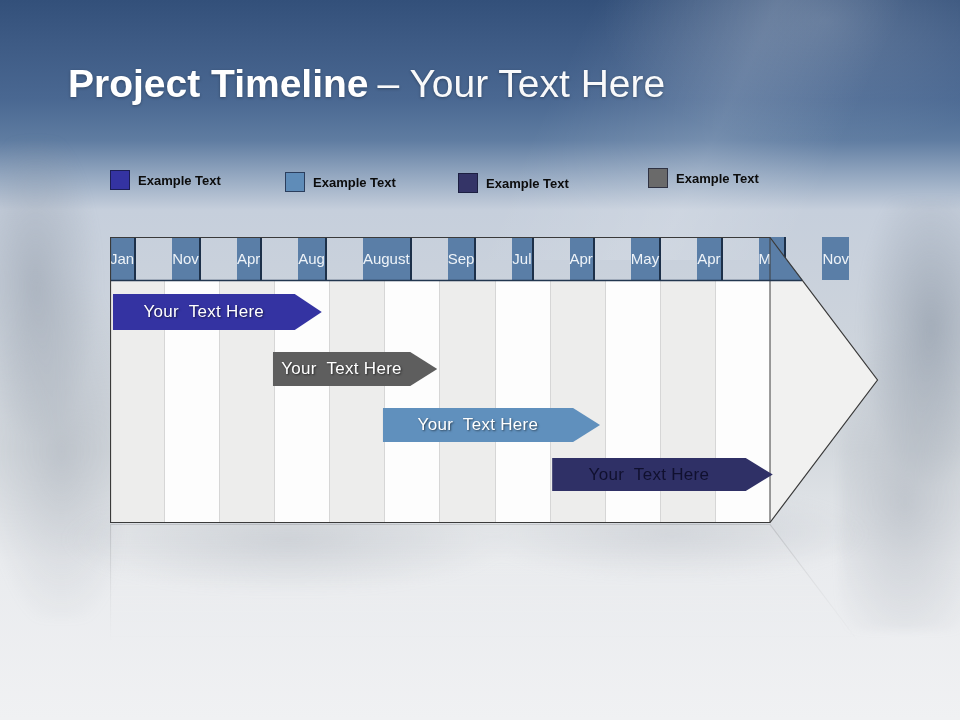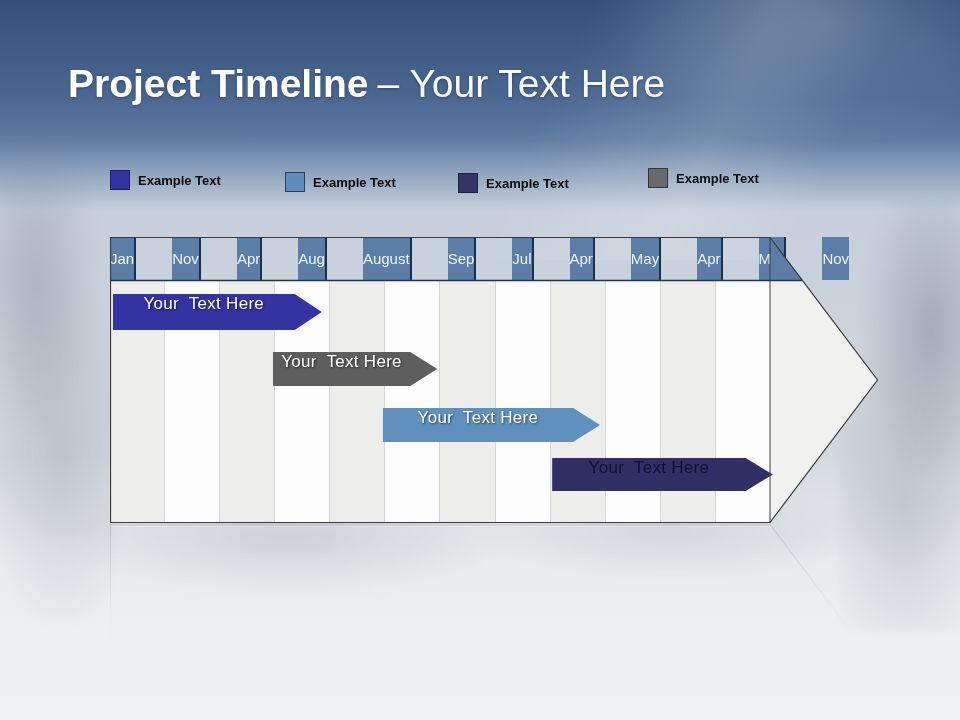--- a/index.html
+++ b/index.html
@@ -33,21 +33,21 @@
   .mcell{flex:1;display:flex;align-items:center;justify-content:center;background:#5a7ea7;
     color:#eef3f8;font-size:15px;border-right:2px solid #1d3049;box-sizing:border-box;}
   .mcell:last-child{border-right:none;}
   .month-cols{position:absolute;left:0;top:43px;width:660px;height:243px;display:flex;z-index:1;}
   .mcol{flex:1;border-right:1px solid #d6d6d6;box-sizing:border-box;}
   .mcol:last-child{border-right:none;}
   .mcol.even{background:#ededec;}
   .mcol.odd{background:#fdfdfd;}
   .chart-svg{position:absolute;left:0;top:0;z-index:3;pointer-events:none;}
   .bars{position:absolute;left:0;top:0;width:770px;height:286px;z-index:4;}
-  .bar{position:absolute;display:flex;align-items:flex-start;justify-content:center;
+  .bar{position:absolute;display:flex;align-items:center;justify-content:center;
     padding-right:27px;box-sizing:border-box;filter:drop-shadow(0 1px 1px rgba(0,0,0,0.35));}
   .bar-label{font-size:17px;white-space:pre;letter-spacing:0.3px;
     text-shadow:1px 1px 2px rgba(0,0,0,0.55);}
   .bar-label.dark{text-shadow:none;}
   .reflection{position:absolute;left:110px;top:524px;width:770px;height:150px;opacity:0.22;
     pointer-events:none;
     -webkit-mask-image:linear-gradient(180deg,rgba(0,0,0,0.75) 0%,rgba(0,0,0,0.25) 45%,transparent 80%);
     mask-image:linear-gradient(180deg,rgba(0,0,0,0.75) 0%,rgba(0,0,0,0.25) 45%,transparent 80%);}
   .reflection svg{transform:scaleY(-1);}
 </style>

